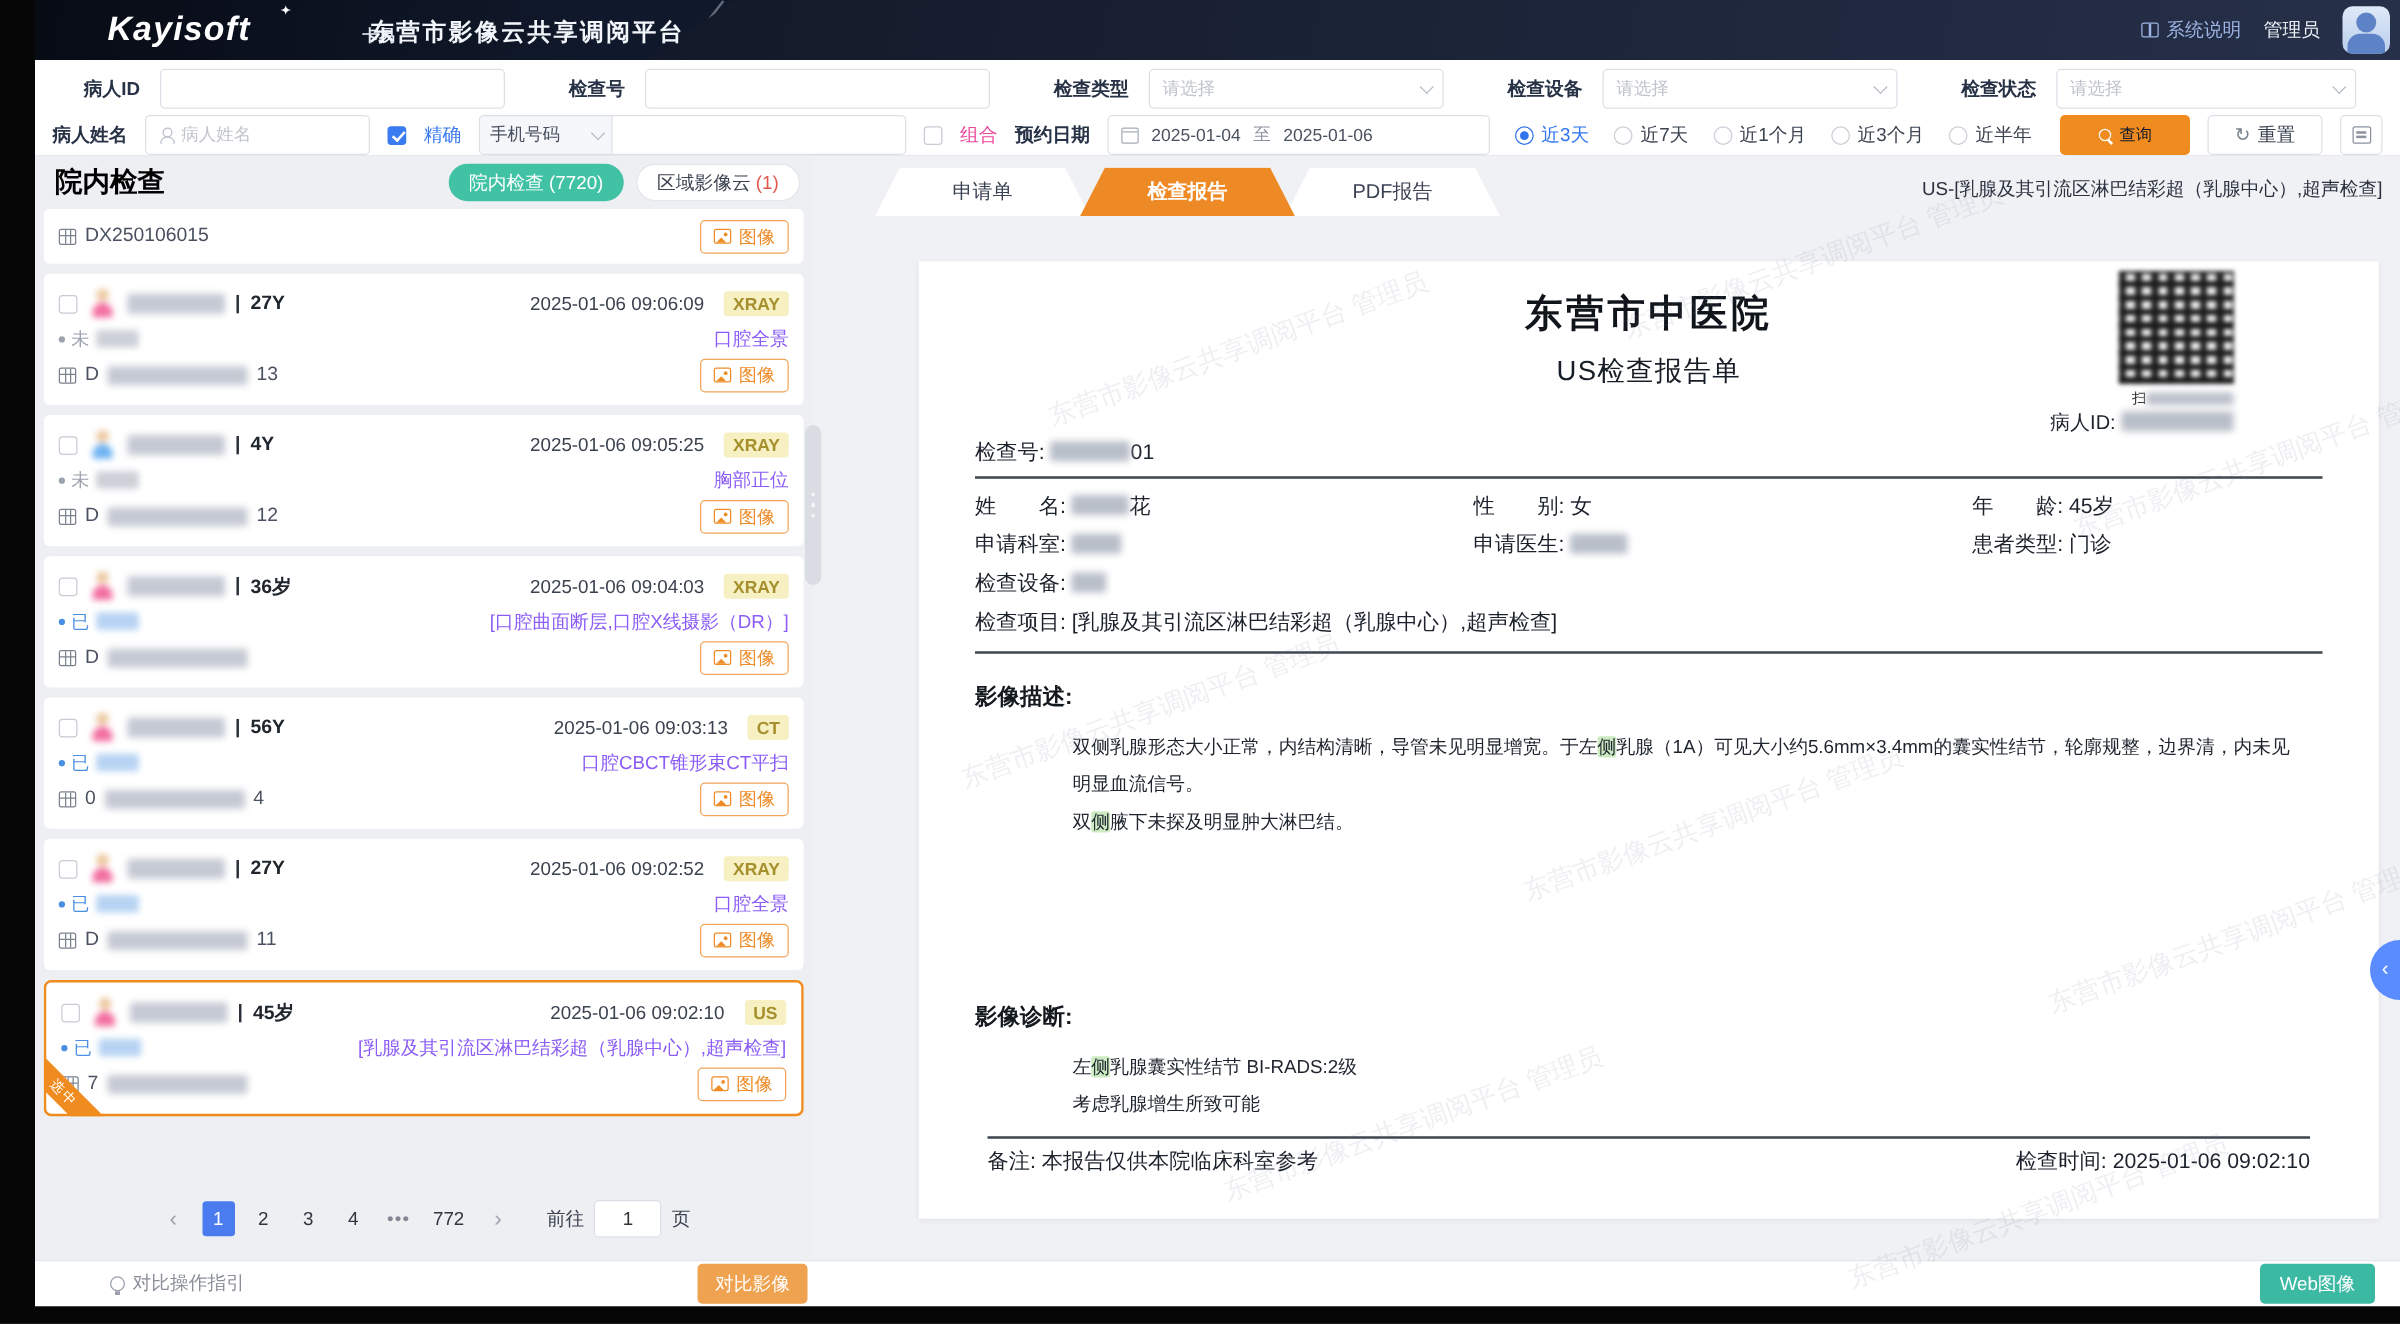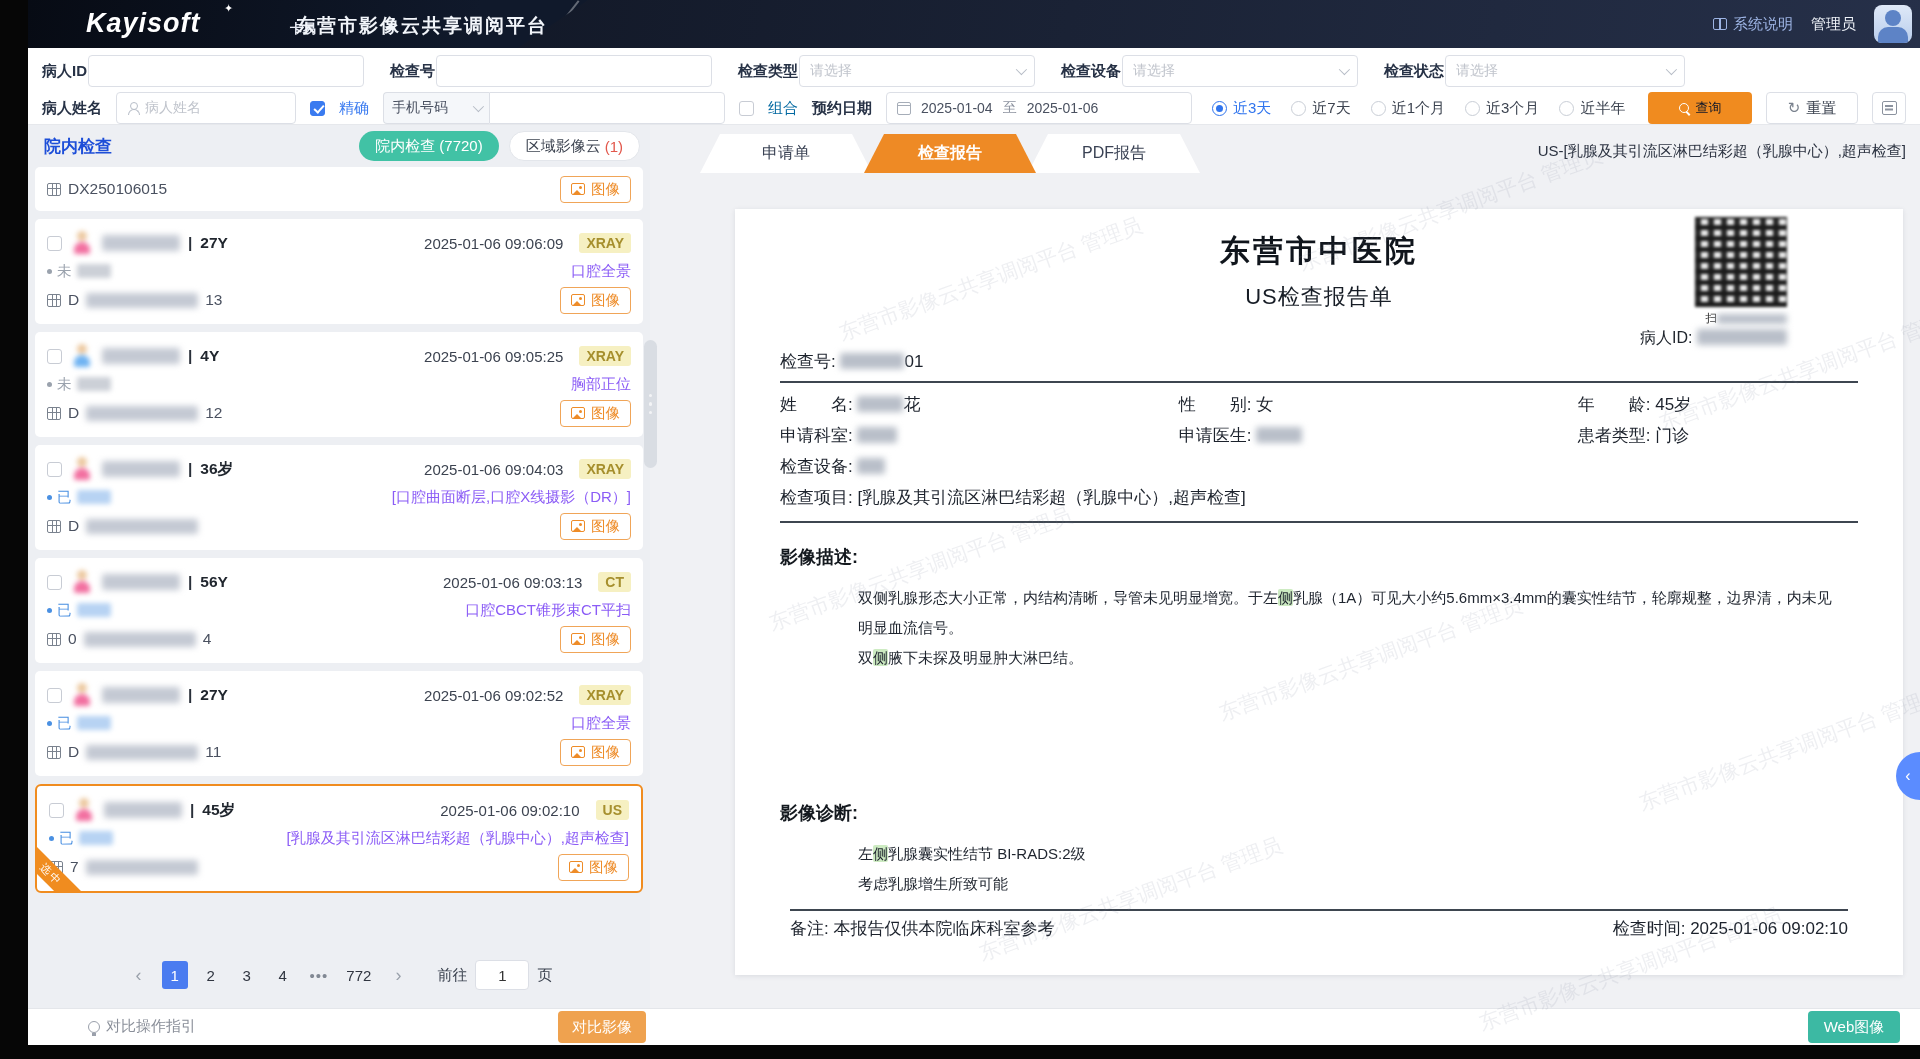--- a/index.html
+++ b/index.html
@@ -29,38 +29,38 @@
   .hdr-avatar { width:38px; height:38px; border-radius:8px; background:linear-gradient(180deg,#dfe9f8,#b9cdec);
                 position:relative; overflow:hidden; }
   .hdr-avatar::before { content:""; position:absolute; left:11px; top:5px; width:16px; height:16px; border-radius:50%; background:#5d83c6; }
   .hdr-avatar::after { content:""; position:absolute; left:4px; top:22px; width:30px; height:18px; border-radius:10px 10px 0 0; background:#5d83c6; }
 
   
   .filters { position:absolute; left:0; top:48px; right:0; height:77px; background:#fff; border-bottom:1px solid #e6e8ec; }
   .frow { display:flex; align-items:center; padding-left:14px; }
   .frow1 { height:40px; margin-top:3px; gap:26px; }
   .frow2 { height:34px; gap:14px; }
-  .fgroup { display:flex; align-items:center; gap:1px; }
+  .fgroup { display:flex; align-items:center; gap:16px;margin-left:25px; }
   .flabel { font-size:15px; font-weight:700; color:#273246; white-space:nowrap; }
   .tinput { height:32px; border:1px solid #dcdfe6; border-radius:4px; background:#fff; font-size:14px; padding:0 10px; color:#333; }
   .w276 { width:276px; } .w236 { width:236px; } .w240 { width:240px; } .w180 { width:180px; }
   .tselect { height:32px; border:1px solid #dcdfe6; border-radius:4px; background:#fff; display:flex; align-items:center;
              justify-content:space-between; padding:0 10px; font-size:14px; color:#c0c4cc; cursor:pointer; }
   .chev { width:8px; height:8px; border-right:1.6px solid #b6bcc6; border-bottom:1.6px solid #b6bcc6;
           transform:rotate(45deg) translateY(-2px); }
   .name-input { display:flex; align-items:center; gap:6px; }
   .ic-person { position:relative; width:12px; height:12px; }
   .ic-person::before { content:""; position:absolute; left:3px; top:0; width:6px; height:6px; border:1.3px solid #b8bec8; border-radius:50%; }
   .ic-person::after { content:""; position:absolute; left:1px; top:7px; width:10px; height:5px; border:1.3px solid #b8bec8; border-bottom:none; border-radius:6px 6px 0 0; }
   .ph { color:#c0c4cc; font-size:14px; }
   .cbx { width:15px; height:15px; border:1px solid #c8ccd4; border-radius:3px; background:#fff; display:inline-block; position:relative; flex:none; }
   .cbx.on { background:#3a7bf0; border-color:#3a7bf0; }
   .cbx.on::after { content:""; position:absolute; left:4.5px; top:1.5px; width:4px; height:8px; border-right:2px solid #fff; border-bottom:2px solid #fff; transform:rotate(42deg); }
   .lbl-blue { color:#3a7bf0; font-size:15px; }
-  .lbl-plain { color:#0369a1; font-size:15px; }
+  .lbl-plain { color:#ec4899; font-size:15px; }
   .phone-select { width:106px; height:32px; border:1px solid #dcdfe6; border-right:none; border-radius:4px 0 0 4px;
                   background:#f5f7fa; display:flex; align-items:center; justify-content:space-between; padding:0 8px;
                   font-size:14px; color:#495060; }
   .phone-input { width:236px; border-radius:0 4px 4px 0; }
   .date-box { width:306px; height:32px; border:1px solid #dcdfe6; border-radius:4px; display:flex; align-items:center;
               gap:10px; padding:0 10px; font-size:14px; color:#4a5160; }
   .ic-cal { width:14px; height:13px; border:1.4px solid #a6adb8; border-radius:2px; position:relative; flex:none; }
   .ic-cal::after { content:""; position:absolute; left:0; right:0; top:2.2px; height:1.4px; background:#a6adb8; }
   .date-sep { color:#8d93a0; }
   .radio-g { display:flex; align-items:center; gap:6px; cursor:pointer; margin-left:6px; }
@@ -80,21 +80,21 @@
               display:flex; align-items:center; justify-content:center; cursor:pointer; }
   .ic-layout { width:15px; height:14px; border:1.5px solid #8b929e; border-radius:2px; position:relative; }
   .ic-layout::before { content:""; position:absolute; left:2px; top:3px; width:8px; height:1.5px; background:#8b929e; box-shadow:0 3.5px 0 #8b929e; }
 
   
   .main { position:absolute; left:0; top:125px; right:0; bottom:37px; }
 
   
   .lp { position:absolute; left:0; top:0; width:622px; height:100%; background:#edeff3; }
   .lp-hdr { height:42px; display:flex; align-items:center; padding:0 10px 0 16px; gap:10px; }
-  .lp-title { font-size:17px; font-weight:700; color:#1d4ed8; margin-right:auto; }
+  .lp-title { font-size:22px; font-weight:700; color:#000000; margin-right:auto; }
   .pill { height:30px; border-radius:16px; display:flex; align-items:center; padding:0 16px; font-size:15px; cursor:pointer; white-space:nowrap; }
   .pill-teal { background:#41c2a5; color:#fff; }
   .pill-white { background:#fff; color:#3c4350; border:1px solid #e3e6eb; gap:4px; }
   .pill-count { color:#e2574b; }
   .lp-list { position:absolute; left:7px; right:7px; top:42px; bottom:62px; overflow:hidden; display:flex; flex-direction:column; gap:8px; }
   .card { background:#fff; border-radius:5px; padding:9px 12px 8px 12px; position:relative; flex:none; }
   .card.partial { height:44px; padding-top:6px; }
   .card.selected { border:2px solid #f08c1f; border-radius:6px; }
   .c-row { display:flex; align-items:center; }
   .c-row1 { gap:8px; height:30px; }

